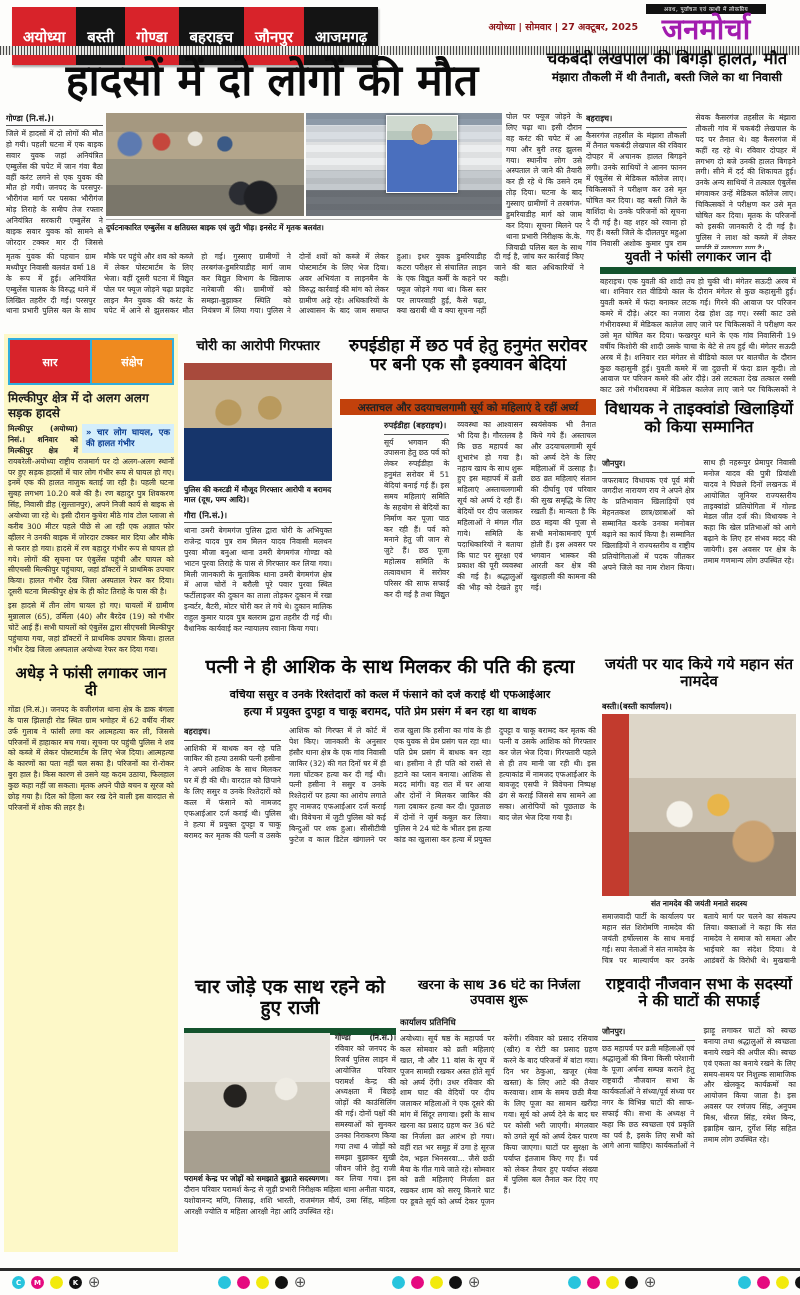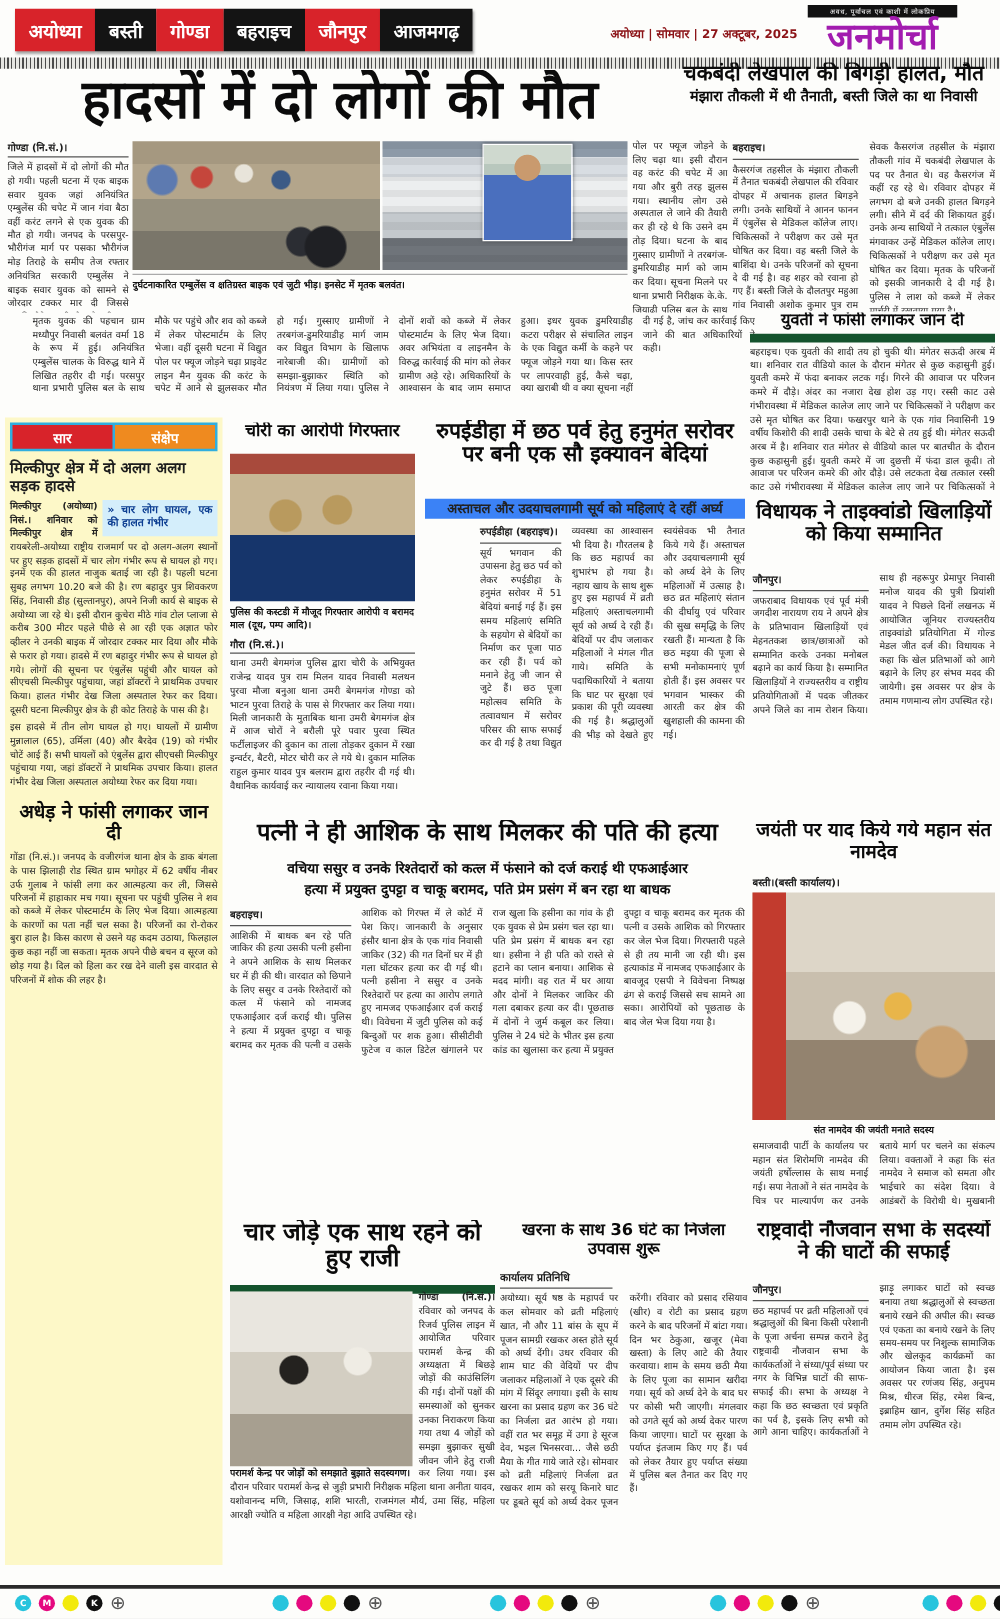--- a/index.html
+++ b/index.html
@@ -1,20 +1,20 @@
 <!DOCTYPE html>
 <html><head>
 <meta charset="utf-8">
 <style>
   html,body{margin:0;padding:0;background:#e9e9e9;font-family:"DejaVu Sans","Liberation Sans",sans-serif;}
   .page{position:relative;width:800px;height:1295px;background:#fdfdfb;margin:0 auto;overflow:hidden;color:#1c1c1c;}
   .b{position:absolute;overflow:hidden;}
   
   .tabs{position:absolute;left:12px;top:7px;display:flex;}
-  .tab{height:34px;display:flex;align-items:center;justify-content:center;padding:0 11px;
+  .tab{height:34px;display:flex;align-items:center;justify-content:center;padding:12px 11px;
        color:#fff;font-weight:800;font-size:15px;box-shadow:1px 2px 2px rgba(0,0,0,.35);}
   .tab.red{background:#d8232a;}
   .tab.black{background:#141414;}
   .edition{position:absolute;left:452px;top:20px;width:186px;font-size:9.5px;font-weight:700;color:#8c1418;text-align:right;}
   .tagline{background:#111;color:#fff;font-size:5.5px;text-align:center;padding:1px 2px;letter-spacing:.5px;}
   .paper-name{font-size:29px;font-weight:800;color:#a21caf;line-height:1.05;text-align:center;}
   .page-box{position:absolute;left:770px;top:8px;width:24px;height:34px;border:1px solid #999;background:#fff;text-align:center;margin-left:48px;}
   .page-box .flag{width:0;height:0;border-left:7px solid #d8232a;border-bottom:6px solid transparent;margin:2px 2px 0 13px;}
   .page-box .num{color:#c1121c;font-weight:800;font-size:14px;line-height:1.6;}
   .barcode{position:absolute;left:0;top:46px;width:800px;height:9px;
@@ -22,26 +22,26 @@
   
   .t{font-size:7.5px;line-height:1.45;text-align:justify;color:#222;}
   .dl{font-weight:700;font-size:8px;display:block;border-bottom:1px solid #555;padding-bottom:2px;margin-bottom:3px;}
   .dl-in{font-weight:700;}
   .cap{font-size:7.5px;font-weight:700;color:#111;}
   .hl{font-weight:800;color:#0b0b0b;text-align:center;line-height:1.12;}
   .rule{border-bottom:7px solid #14532d;}
   .cols2{column-count:2;column-gap:9px;}
   .cols3{column-count:3;column-gap:8px;margin-left:44px;}
   .cols4{column-count:4;column-gap:8px;}
-  .cols6{column-count:6;column-gap:8px;margin-left:20px;}
+  .cols6{column-count:6;column-gap:8px;}
   
   .yellow{background:#fdf8c8;}
-  .subbar{background:#3b82f6;font-weight:700;font-size:10.5px;text-align:center;line-height:16px;color:#222;}
+  .subbar{background:#c2410c;font-weight:700;font-size:10.5px;text-align:center;line-height:16px;color:#222;}
   .saar-head{display:flex;background:#31aede;padding:2px;gap:2px;}
-  .saar-tab{flex:1;color:#fff;font-weight:800;font-size:11px;text-align:center;padding:2px 0;}
+  .saar-tab{flex:1;color:#fff;font-weight:800;font-size:11px;text-align:center;padding:14px 0;}
   .saar-tab.red{background:#d8232a;}
   .saar-tab.orange{background:#ef8a1f;}
   .callout{float:right;width:84px;background:#d4eefb;color:#0b3d91;font-weight:800;font-size:8.5px;
            padding:3px 4px;margin:0 0 3px 4px;line-height:1.35;}
   
   .photoA{background:
     radial-gradient(circle at 78% 82%, #1f2024 0 9%, transparent 10%),
     radial-gradient(circle at 68% 78%, #2b2d33 0 7%, transparent 8%),
     radial-gradient(circle at 12% 30%, #5d7ab0 0 6%, transparent 7%),
     radial-gradient(circle at 28% 28%, #c5463c 0 5%, transparent 6%),

